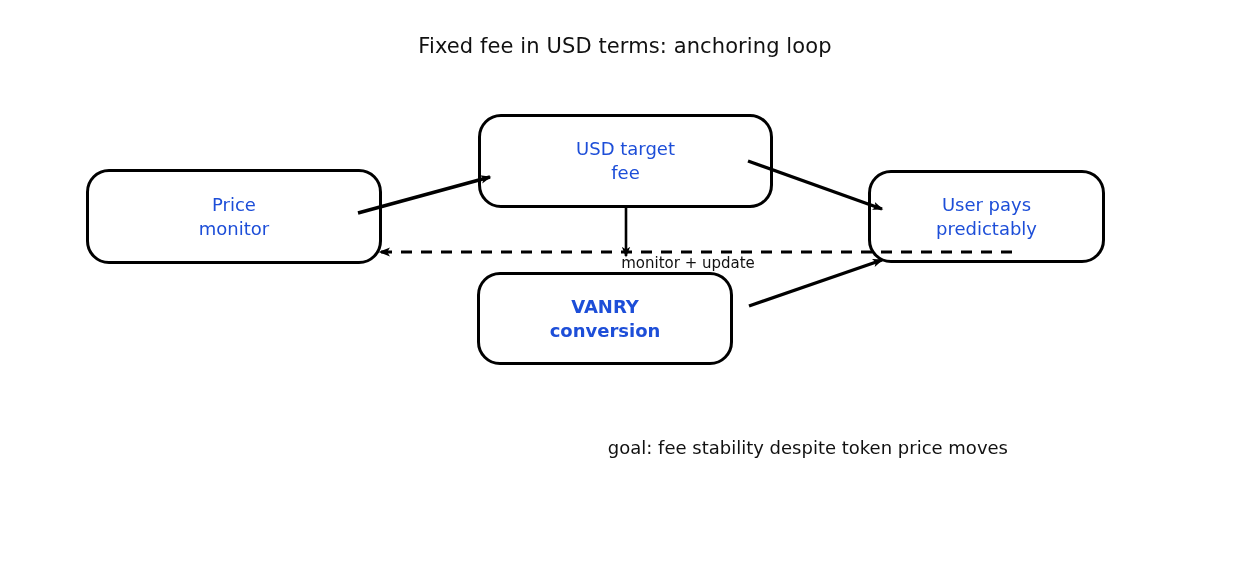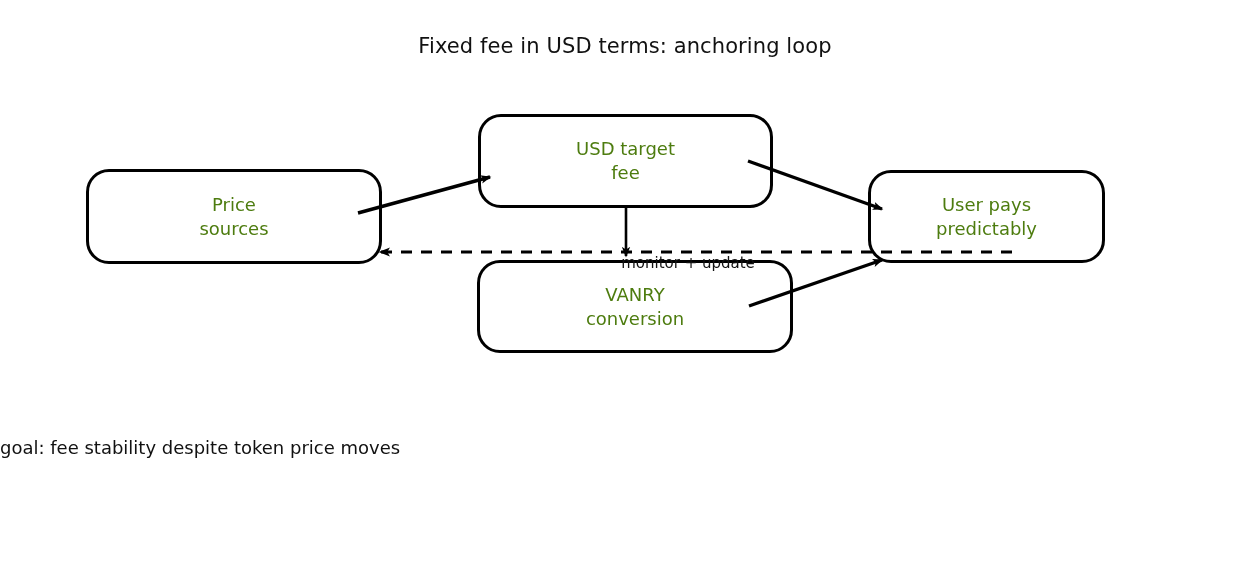--- a/index.html
+++ b/index.html
@@ -33,53 +33,53 @@
     font-size: 21px;
     color: #111111;
     letter-spacing: 0.1px;
     white-space: nowrap;
   }
   .diagram-caption {
     position: absolute;
     left: 0;
     top: 437px;
     width: 1008px;
-    text-align: left;
+    text-align: right;
     font-size: 18px;
     color: #111111;
     white-space: nowrap;
   }
   .node-box {
     position: absolute;
     box-sizing: border-box;
     border: 3.6px solid #000000;
     border-radius: 23px;
     background: transparent;
     display: flex;
     align-items: center;
     justify-content: center;
   }
   .node-label {
     font-size: 18px;
-    color: #4d7c0f;
+    color: #1d4ed8;
     line-height: 1.32;
     text-align: center;
     white-space: pre-line;
     pointer-events: none;
   }
   .edge-label {
     position: absolute;
     font-size: 15px;
     color: #111111;
     white-space: nowrap;
     text-align: center;
   }
   #node-price-sources  { left: 86px;  top: 169px; width: 296px; height: 95px; }
   #node-usd-target-fee { left: 478px; top: 114px; width: 295px; height: 94px; }
-  #node-vanry-conversion { left: 477px; top: 260px; width: 316px; height: 93px; }
+  #node-vanry-conversion { left: 477px; top: 272px; width: 256px; height: 93px; font-weight: bold; }
   #node-user-pays      { left: 868px; top: 170px; width: 237px; height: 93px; }
   #edge-label-monitor-update { left: 568px; top: 254px; width: 240px; }
 </style>
 </head>
 <body>
 
 <div id="canvas">
 
   <div class="diagram-title">Fixed fee in USD terms: anchoring loop</div>
 
@@ -99,21 +99,21 @@
 
     <path d="M 626,206 L 626,256" fill="none" stroke="#000000" stroke-width="2.6" stroke-linecap="butt" marker-end="url(#arrowhead-solid)"></path>
 
     <path d="M 749,306 L 882,260" fill="none" stroke="#000000" stroke-width="3.4" stroke-linecap="butt" marker-end="url(#arrowhead-solid)"></path>
 
     <path d="M 1012,252 L 380,252" fill="none" stroke="#000000" stroke-width="2.8" stroke-dasharray="11 9" stroke-linecap="butt" marker-end="url(#arrowhead-dashed)"></path>
   </svg>
 
   <div class="node-box" id="node-price-sources">
     <span class="node-label">Price
-sources</span>
+monitor</span>
   </div>
 
   <div class="node-box" id="node-usd-target-fee">
     <span class="node-label">USD target
 fee</span>
   </div>
 
   <div class="node-box" id="node-vanry-conversion">
     <span class="node-label">VANRY
 conversion</span>

